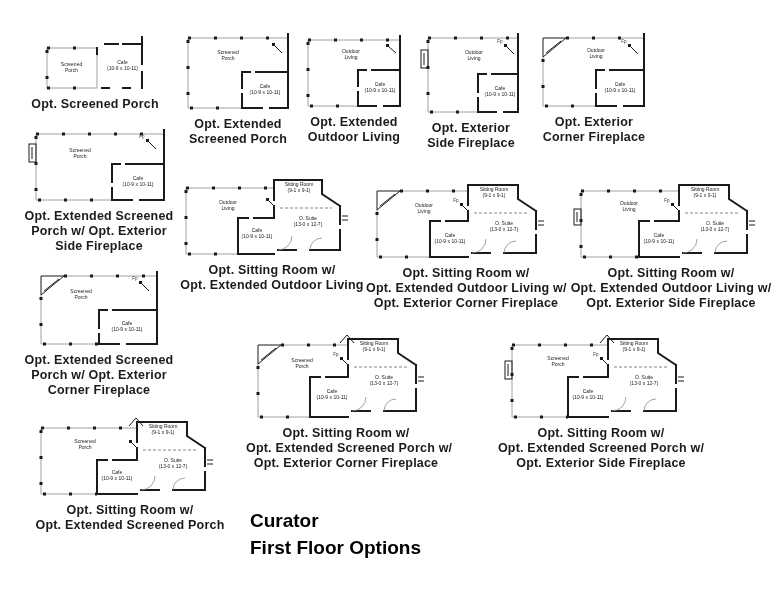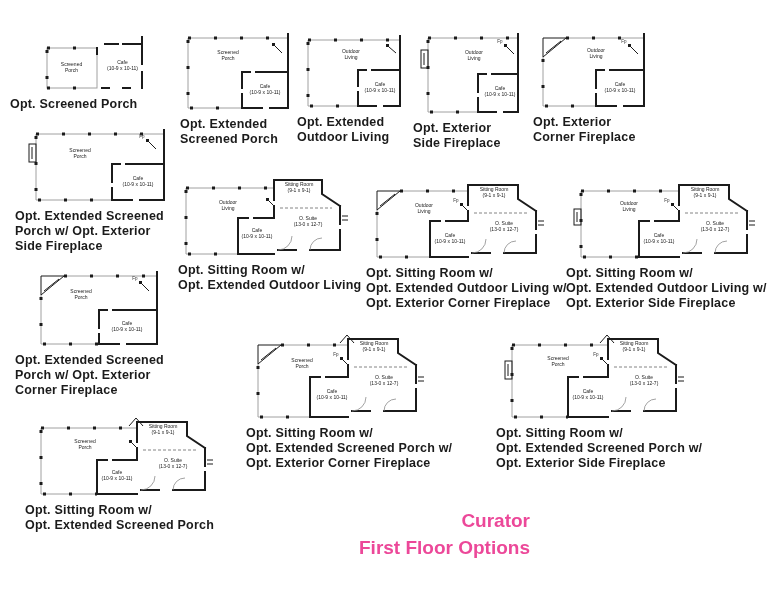--- a/index.html
+++ b/index.html
@@ -1,26 +1,26 @@
 <!DOCTYPE html>
 <html><head>
 <meta charset="utf-8">
 <style>
   html,body{margin:0;padding:0;background:#fff;}
   #canvas{position:relative;width:781px;height:600px;background:#ffffff;overflow:hidden;
           font-family:"Liberation Sans",sans-serif;color:#151515;}
   .plan{position:absolute;}
   .draw{position:relative;margin:0 auto;}
-  .caption{margin-top:3px;text-align:left;font-weight:bold;font-size:12.5px;
+  .caption{margin-top:3px;text-align:center;font-weight:bold;font-size:12.5px;
            line-height:1.18;letter-spacing:.2px;white-space:pre;color:#1b1b1b;}
   .rlabel{position:absolute;transform:translate(-50%,-50%);text-align:center;
           font-size:5px;line-height:1.15;white-space:pre;color:#222;letter-spacing:0;}
   .fp{position:absolute;transform:translate(-50%,-50%);font-size:4.5px;color:#333;}
-  .title{position:absolute;left:250px;top:508px;width:280px;text-align:right;
-         font-weight:bold;font-size:19px;line-height:1.42;white-space:pre;color:#ec4899;}
+  .title{position:absolute;left:250px;top:508px;width:280px;text-align:left;
+         font-weight:bold;font-size:19px;line-height:1.42;white-space:pre;color:#000000;}
   svg{display:block;}
   .wall{stroke:#1b1b1b;stroke-width:2;fill:none;stroke-linecap:square;}
   .thin{stroke:#1b1b1b;stroke-width:1;fill:none;}
   .screen{stroke:#a0a0a0;stroke-width:1;fill:none;}
   .posts{stroke:#1b1b1b;stroke-width:3;stroke-dasharray:3 23;fill:none;}
   .dash{stroke:#666;stroke-width:.8;stroke-dasharray:3 2;fill:none;}
   .arc{stroke:#8a8a8a;stroke-width:.8;fill:none;}
 </style>
 </head>
 <body>

